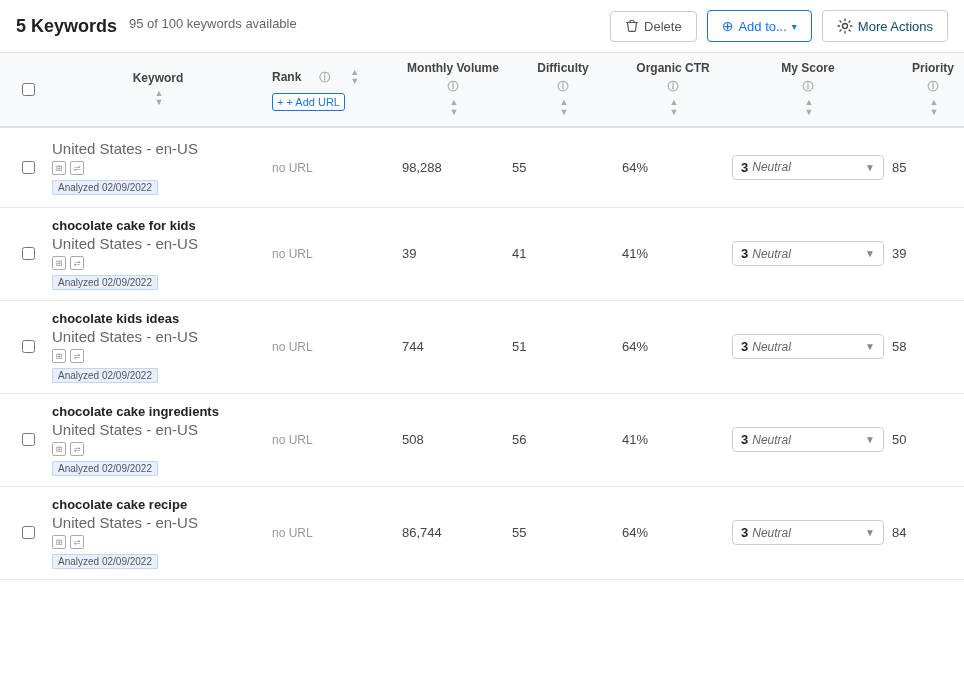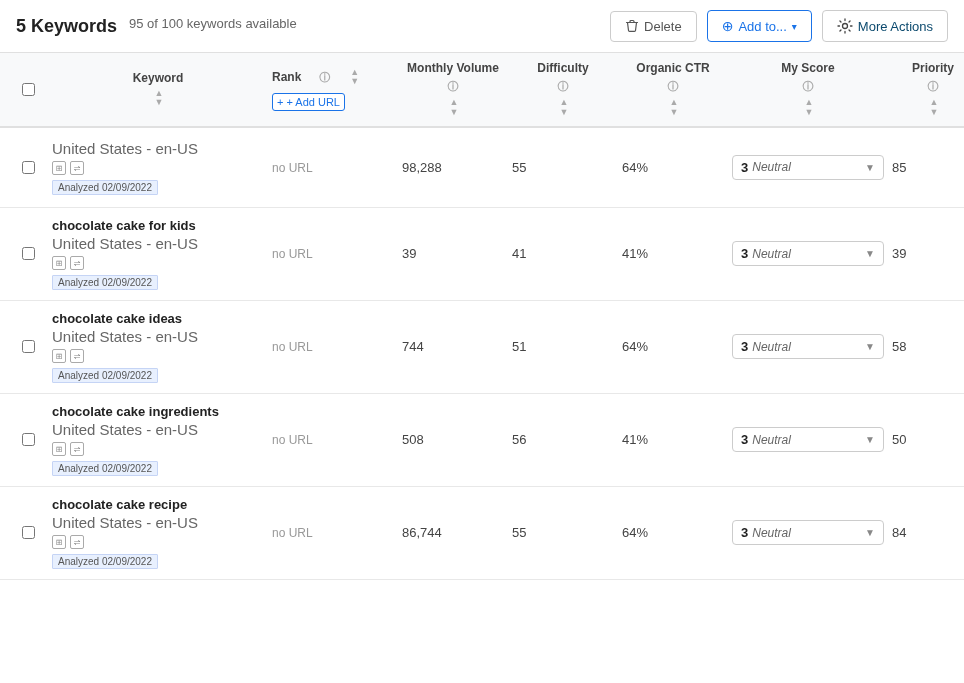--- a/index.html
+++ b/index.html
@@ -354,21 +354,21 @@
     <div class="priority-cell">
       <span>39</span>
     </div>
 
   </div>
       <div class="keyword-row">
     <div class="checkbox-cell">
       <input type="checkbox" style="cursor: pointer;">
     </div>
     <div class="keyword-cell">
-      <div class="keyword-name">chocolate cake ideas</div>
+      <div class="keyword-name">chocolate kids ideas</div>
       <div class="keyword-location">United States - en-US</div>
       <div class="keyword-icons">
         <span style="display:inline-block;width:14px;height:14px;border:1px solid #aaa;border-radius:2px;font-size:8px;line-height:14px;text-align:center;color:#888;">⊞</span>
         <span style="display:inline-block;width:14px;height:14px;border:1px solid #aaa;border-radius:2px;font-size:8px;line-height:14px;text-align:center;color:#888;">⇌</span>
       </div>
       <span class="analyzed-badge">Analyzed 02/09/2022</span>
     </div>
     <div class="data-cell">
       <span class="no-url">no URL</span>
     </div>

